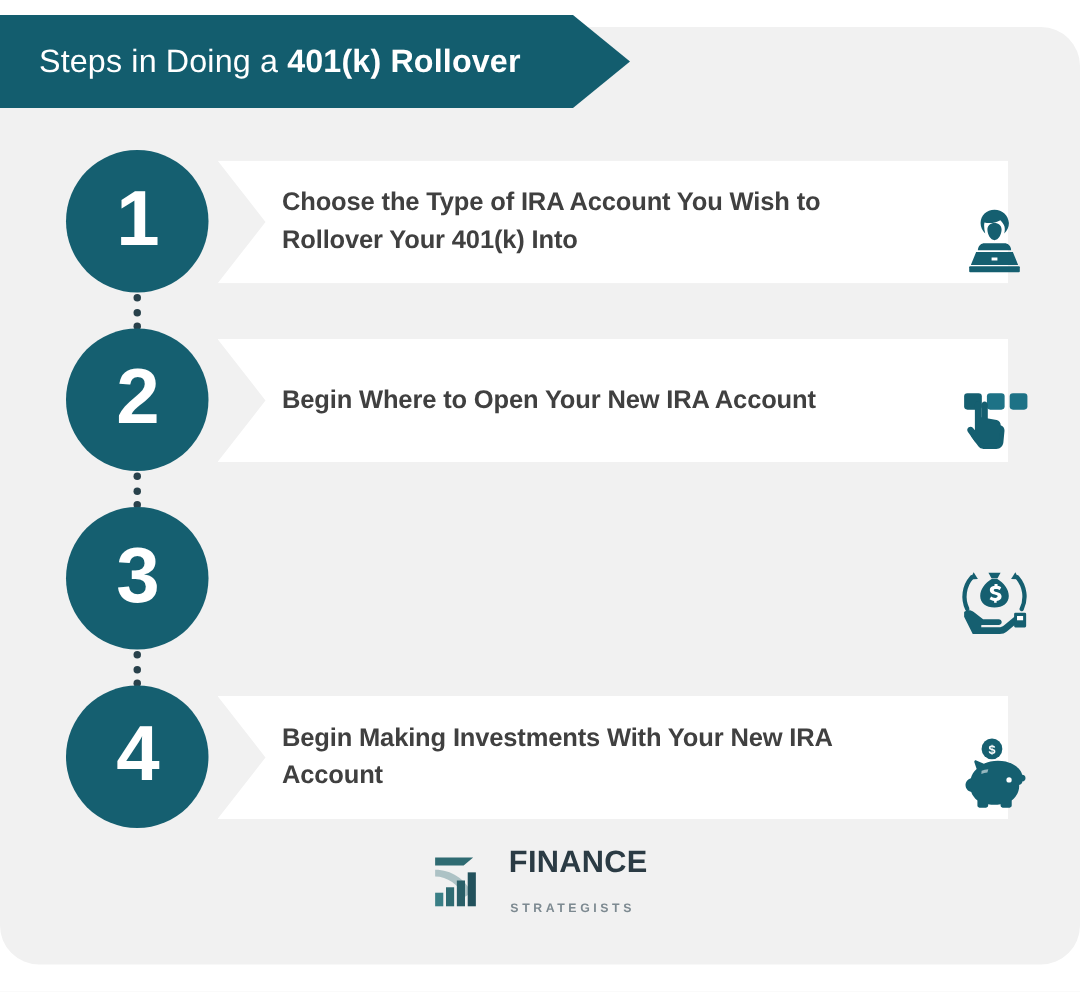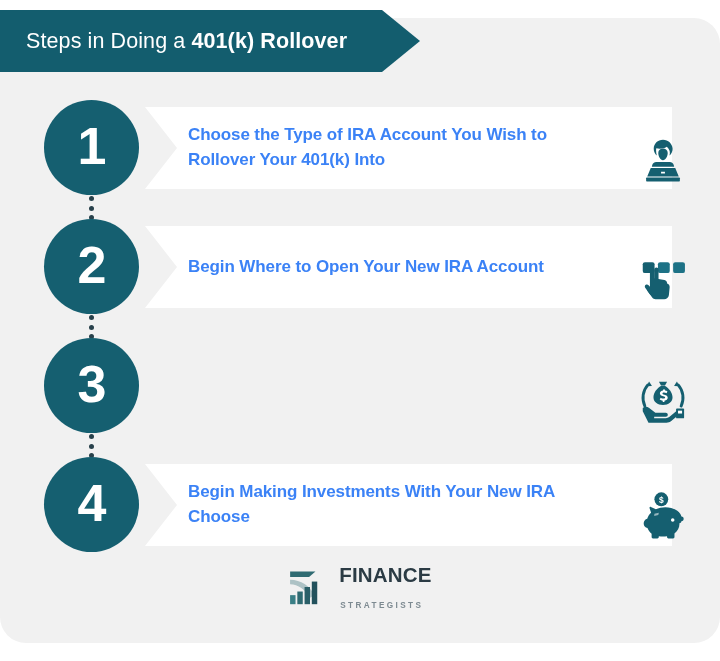--- a/index.html
+++ b/index.html
@@ -97,21 +97,21 @@
     height: 82px;
     background: #ffffff;
     -webkit-clip-path: polygon(0 0, 527px 0, 527px 82px, 0 82px, 32px 41px);
     clip-path: polygon(0 0, 527px 0, 527px 82px, 0 82px, 32px 41px);
     display: flex;
     align-items: center;
   }
 
   .step-text {
     margin-left: 43px;
-    color: #3b82f6;
+    color: #404040;
     font-size: 17px;
     font-weight: 700;
     line-height: 1.45;
     max-width: 380px;
     letter-spacing: -0.1px;
   }
 
   .step-icon {
     position: absolute;
     right: 28px;
@@ -263,21 +263,21 @@
         <path d="M8 43.8c2.4-1.9 5.4-1.6 7.6.1l7.4 5.6h12.3c1.3 0 2.4 1 2.4 2.3s-1 2.3-2.4 2.3H21.6l-.1 1.8h14c1.4 0 2.8-.5 3.9-1.4l9.3-7.7 3.4 3.9-10.3 8.6c-1.6 1.3-3.6 2-5.7 2H14.8L8 47.6z" fill="#155f70"></path>
         <rect x="47.5" y="44.5" width="9.5" height="11.5" rx="1" fill="#155f70"></rect>
         <rect x="49.8" y="47" width="4.8" height="3.4" fill="#ffffff"></rect>
       </svg>
     </div>
   </div>
 
   <div class="step step-4">
     <div class="step-circle">4</div>
     <div class="step-card">
-      <div class="step-text">Begin Making Investments With Your New IRA Choose</div>
+      <div class="step-text">Begin Making Investments With Your New IRA Account</div>
     </div>
     <div class="step-icon">
       <svg viewBox="0 0 64 64" width="54" height="54" aria-hidden="true">
         <circle cx="30" cy="11" r="8.2" fill="#155f70"></circle>
         <text x="30" y="15.4" text-anchor="middle" font-family="Liberation Sans, sans-serif" font-size="10" font-weight="700" fill="#ffffff">$</text>
         <path d="M56.5 34c0-1.8-1.3-2.6-2.6-2.6-.6-2-1.7-3.8-3.2-5.3-3.6-3.6-9.4-5.8-16-5.8-4.1 0-7.9.9-11.1 2.4l-6-2.6c-.9-.4-1.8.4-1.5 1.4l1.8 5.4c-2.3 2-3.9 4.5-4.6 7.3-2.4.6-4.2 2.8-4.2 5.4 0 2.7 1.9 5 4.5 5.5.9 2.6 2.6 4.9 4.9 6.7v4c0 .9.7 1.6 1.6 1.6h5.3c.9 0 1.6-.7 1.6-1.6v-1.1c1.6.3 3.2.5 4.9.5 1.7 0 3.3-.2 4.9-.5v1.1c0 .9.7 1.6 1.6 1.6H44c.9 0 1.6-.7 1.6-1.6v-4.1c3.6-2.9 5.9-6.9 5.9-11.3 0-.3 0-.6-.1-.9 1.5-.2 2.6-1.2 2.6-2.7 1.5 0 2.5-1.1 2.5-2.8z" fill="#155f70"></path>
         <circle cx="43.5" cy="35.5" r="2.1" fill="#ffffff"></circle>
         <path d="M21.8 28.2c1.6-.6 3.4-1 5.3-1.2l-.7 2.6c-1.7.2-3.3.6-4.8 1.2z" fill="#ffffff" opacity="0.55"></path>
       </svg>
     </div>

